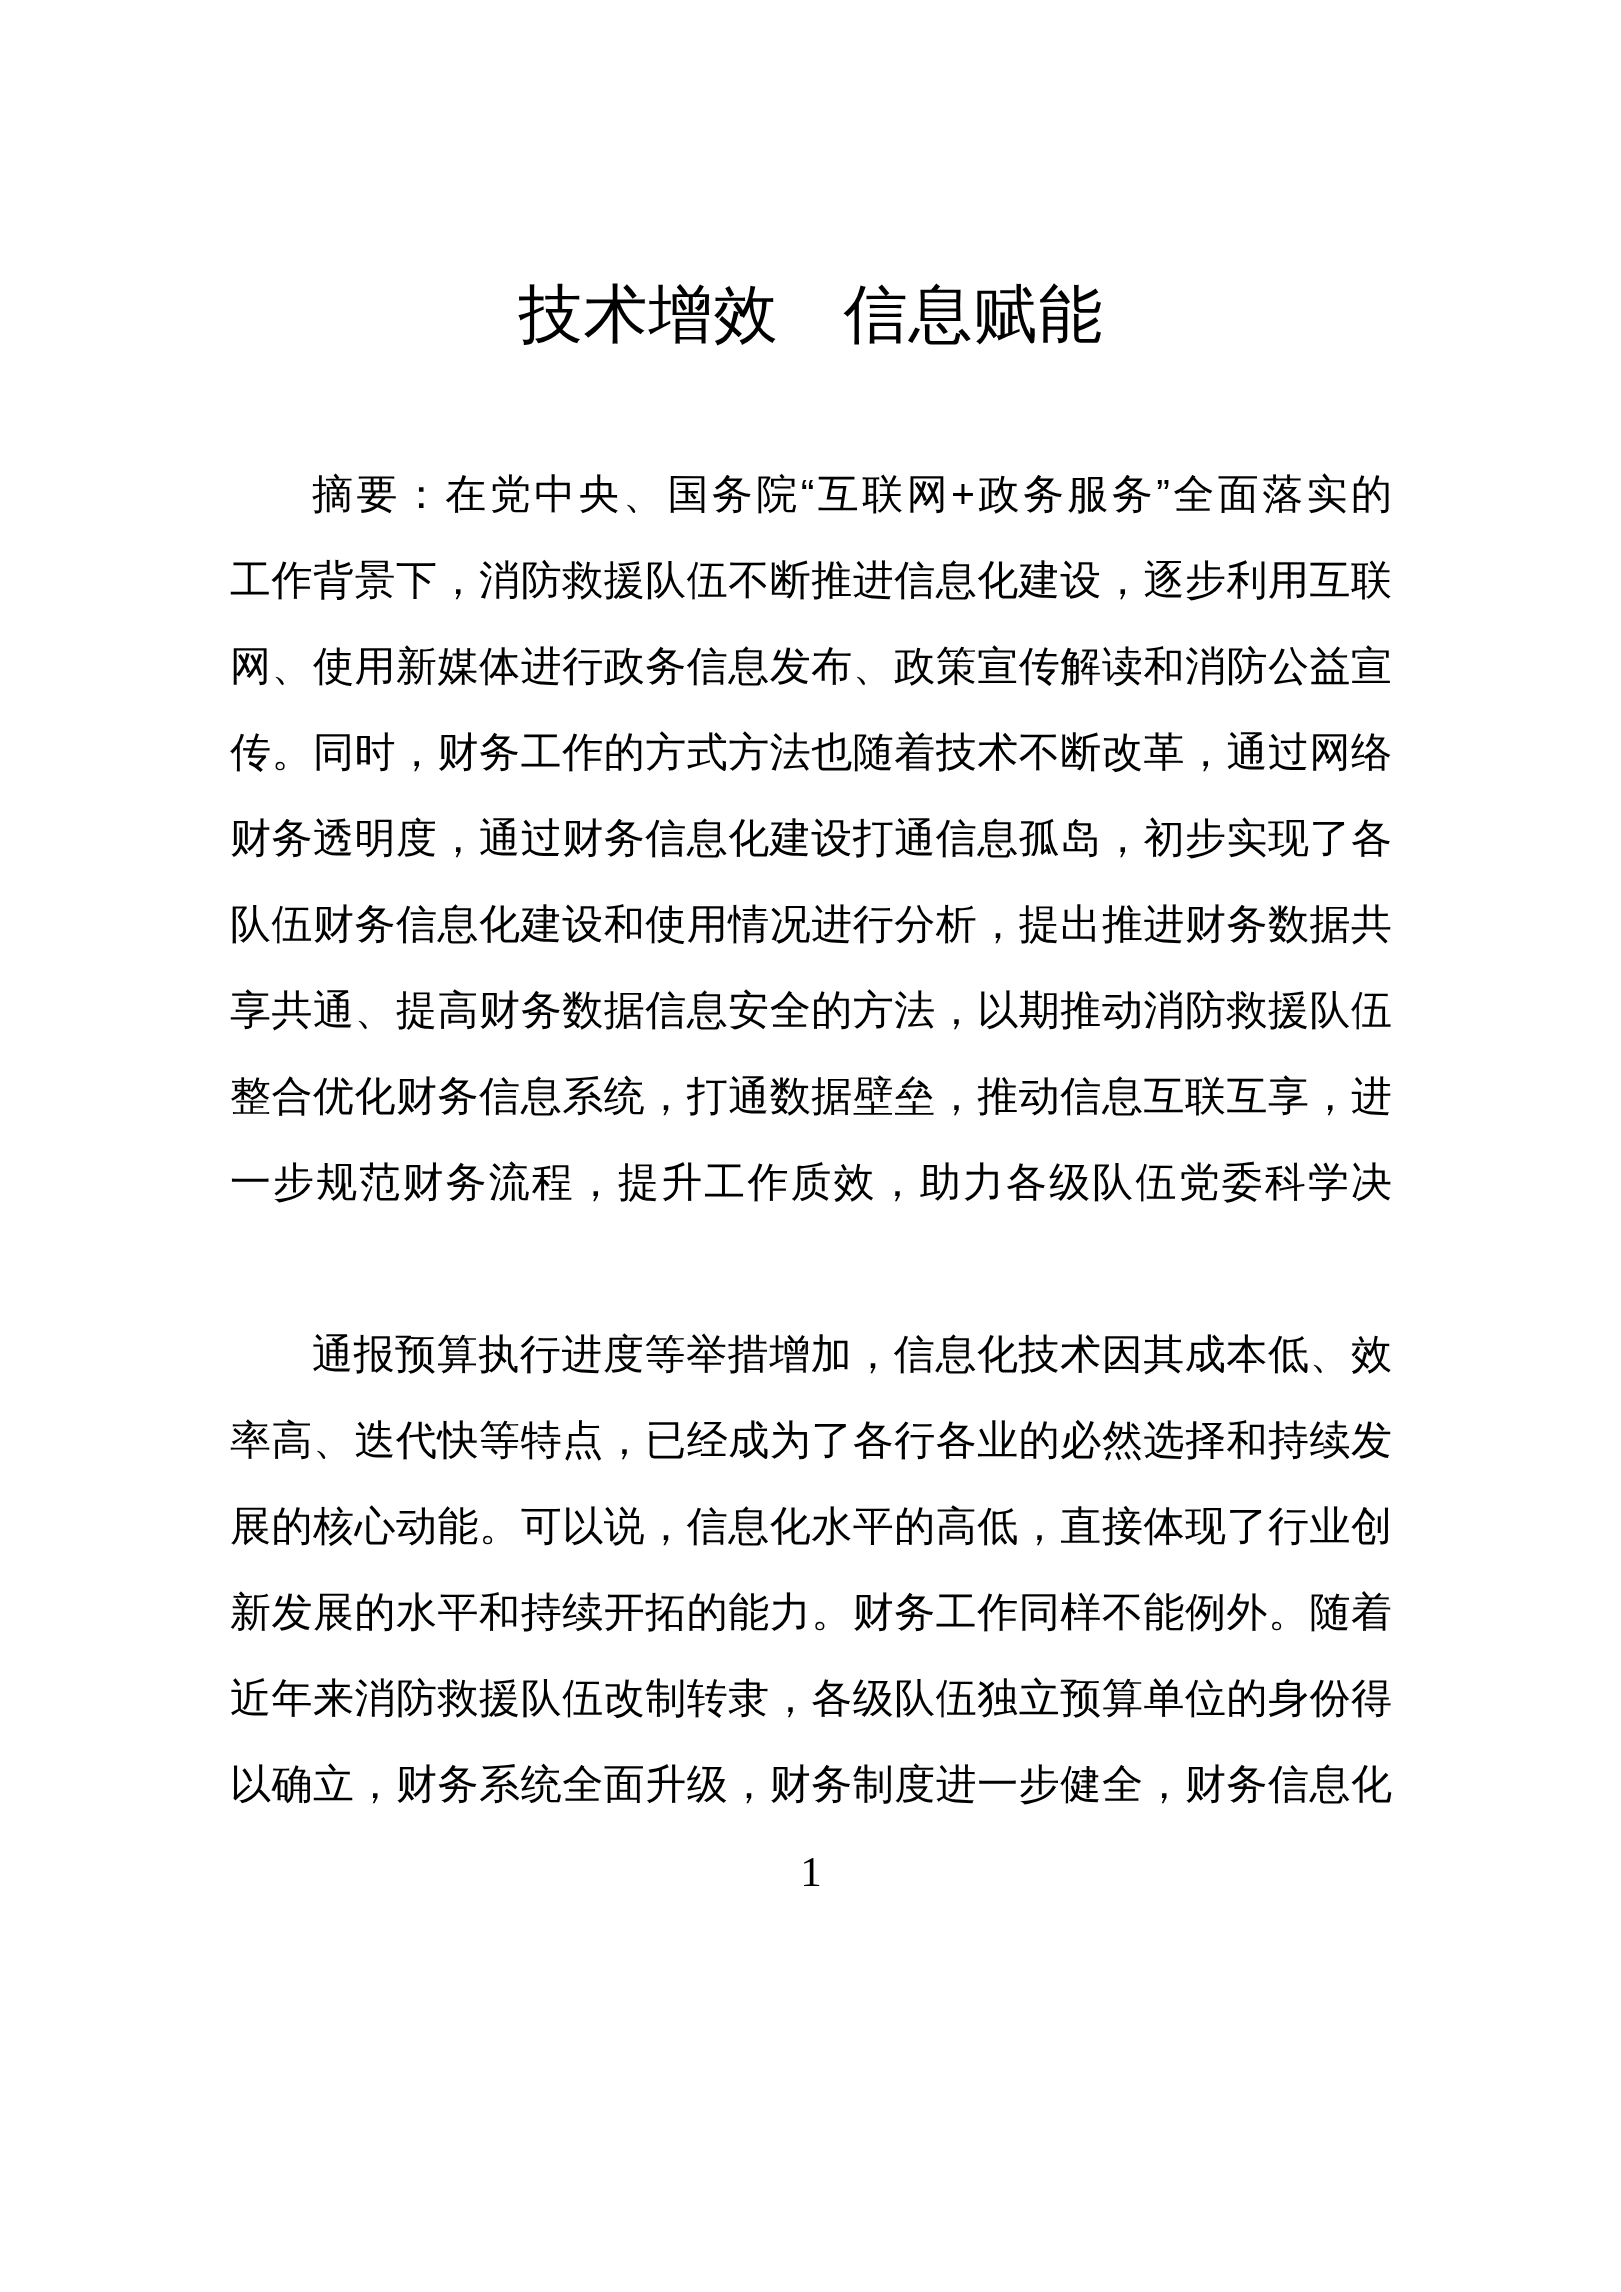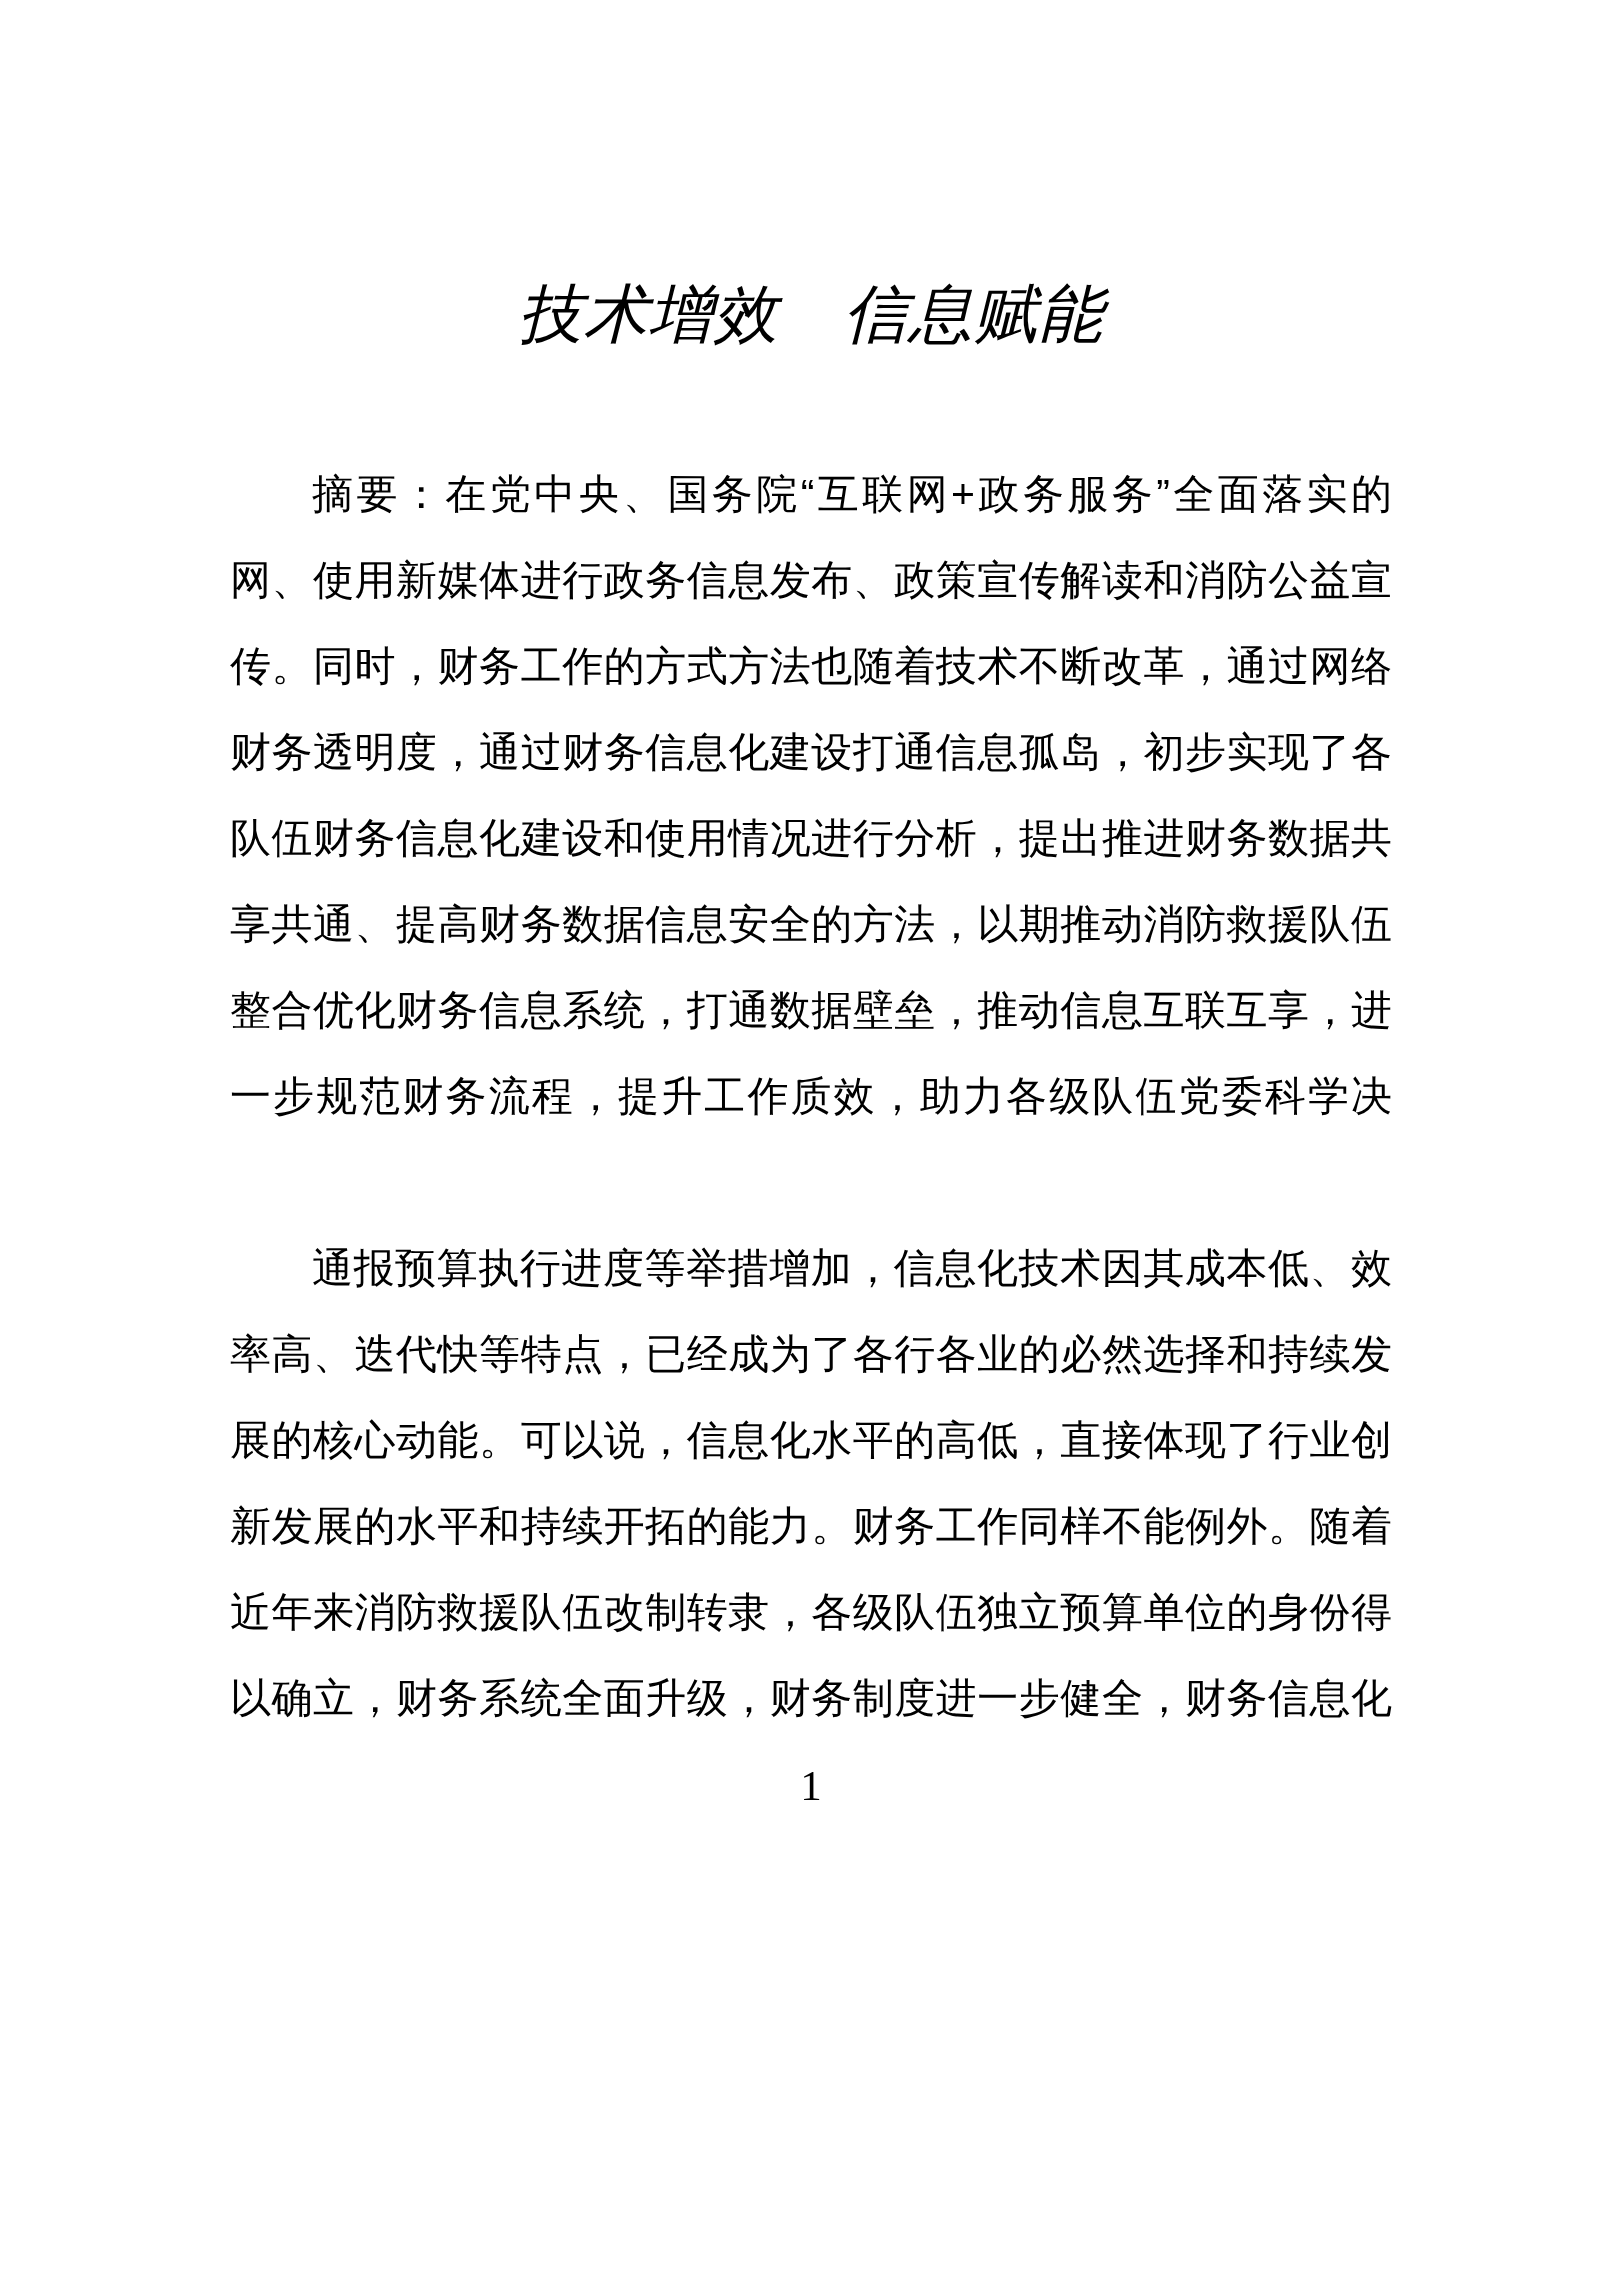--- a/index.html
+++ b/index.html
@@ -28,21 +28,20 @@
     font-weight: normal;
     text-align: center;
   }
   .title .title-line {
     font-size: 64px;
     line-height: 98px;
     height: 98px;
     white-space: nowrap;
     overflow: visible;
     letter-spacing: 1px;
-    font-style: italic;
   }
   .paragraph {
     margin: 17px;
     padding: 0;
   }
   .paragraph-1 { margin-top: 88px; }
   .paragraph-2 { margin-top: 86px; }
   .line {
     font-size: 41px;
     line-height: 86px;
@@ -69,20 +68,21 @@
 
 <div class="page">
   <div class="content">
 
     <h1 class="title">
       <div class="title-line">技术增效　信息赋能</div>
     </h1>
 
     <div class="paragraph paragraph-1">
       <div class="line first-line">摘要：在党中央、国务院“互联网+政务服务”全面落实的</div>
+      <div class="line">工作背景下，消防救援队伍不断推进信息化建设，逐步利用互联</div>
       <div class="line">网、使用新媒体进行政务信息发布、政策宣传解读和消防公益宣</div>
       <div class="line">传。同时，财务工作的方式方法也随着技术不断改革，通过网络</div>
       <div class="line">财务透明度，通过财务信息化建设打通信息孤岛，初步实现了各</div>
       <div class="line">队伍财务信息化建设和使用情况进行分析，提出推进财务数据共</div>
       <div class="line">享共通、提高财务数据信息安全的方法，以期推动消防救援队伍</div>
       <div class="line">整合优化财务信息系统，打通数据壁垒，推动信息互联互享，进</div>
       <div class="line">一步规范财务流程，提升工作质效，助力各级队伍党委科学决策。</div>
     </div>
 
     <div class="paragraph paragraph-2">

